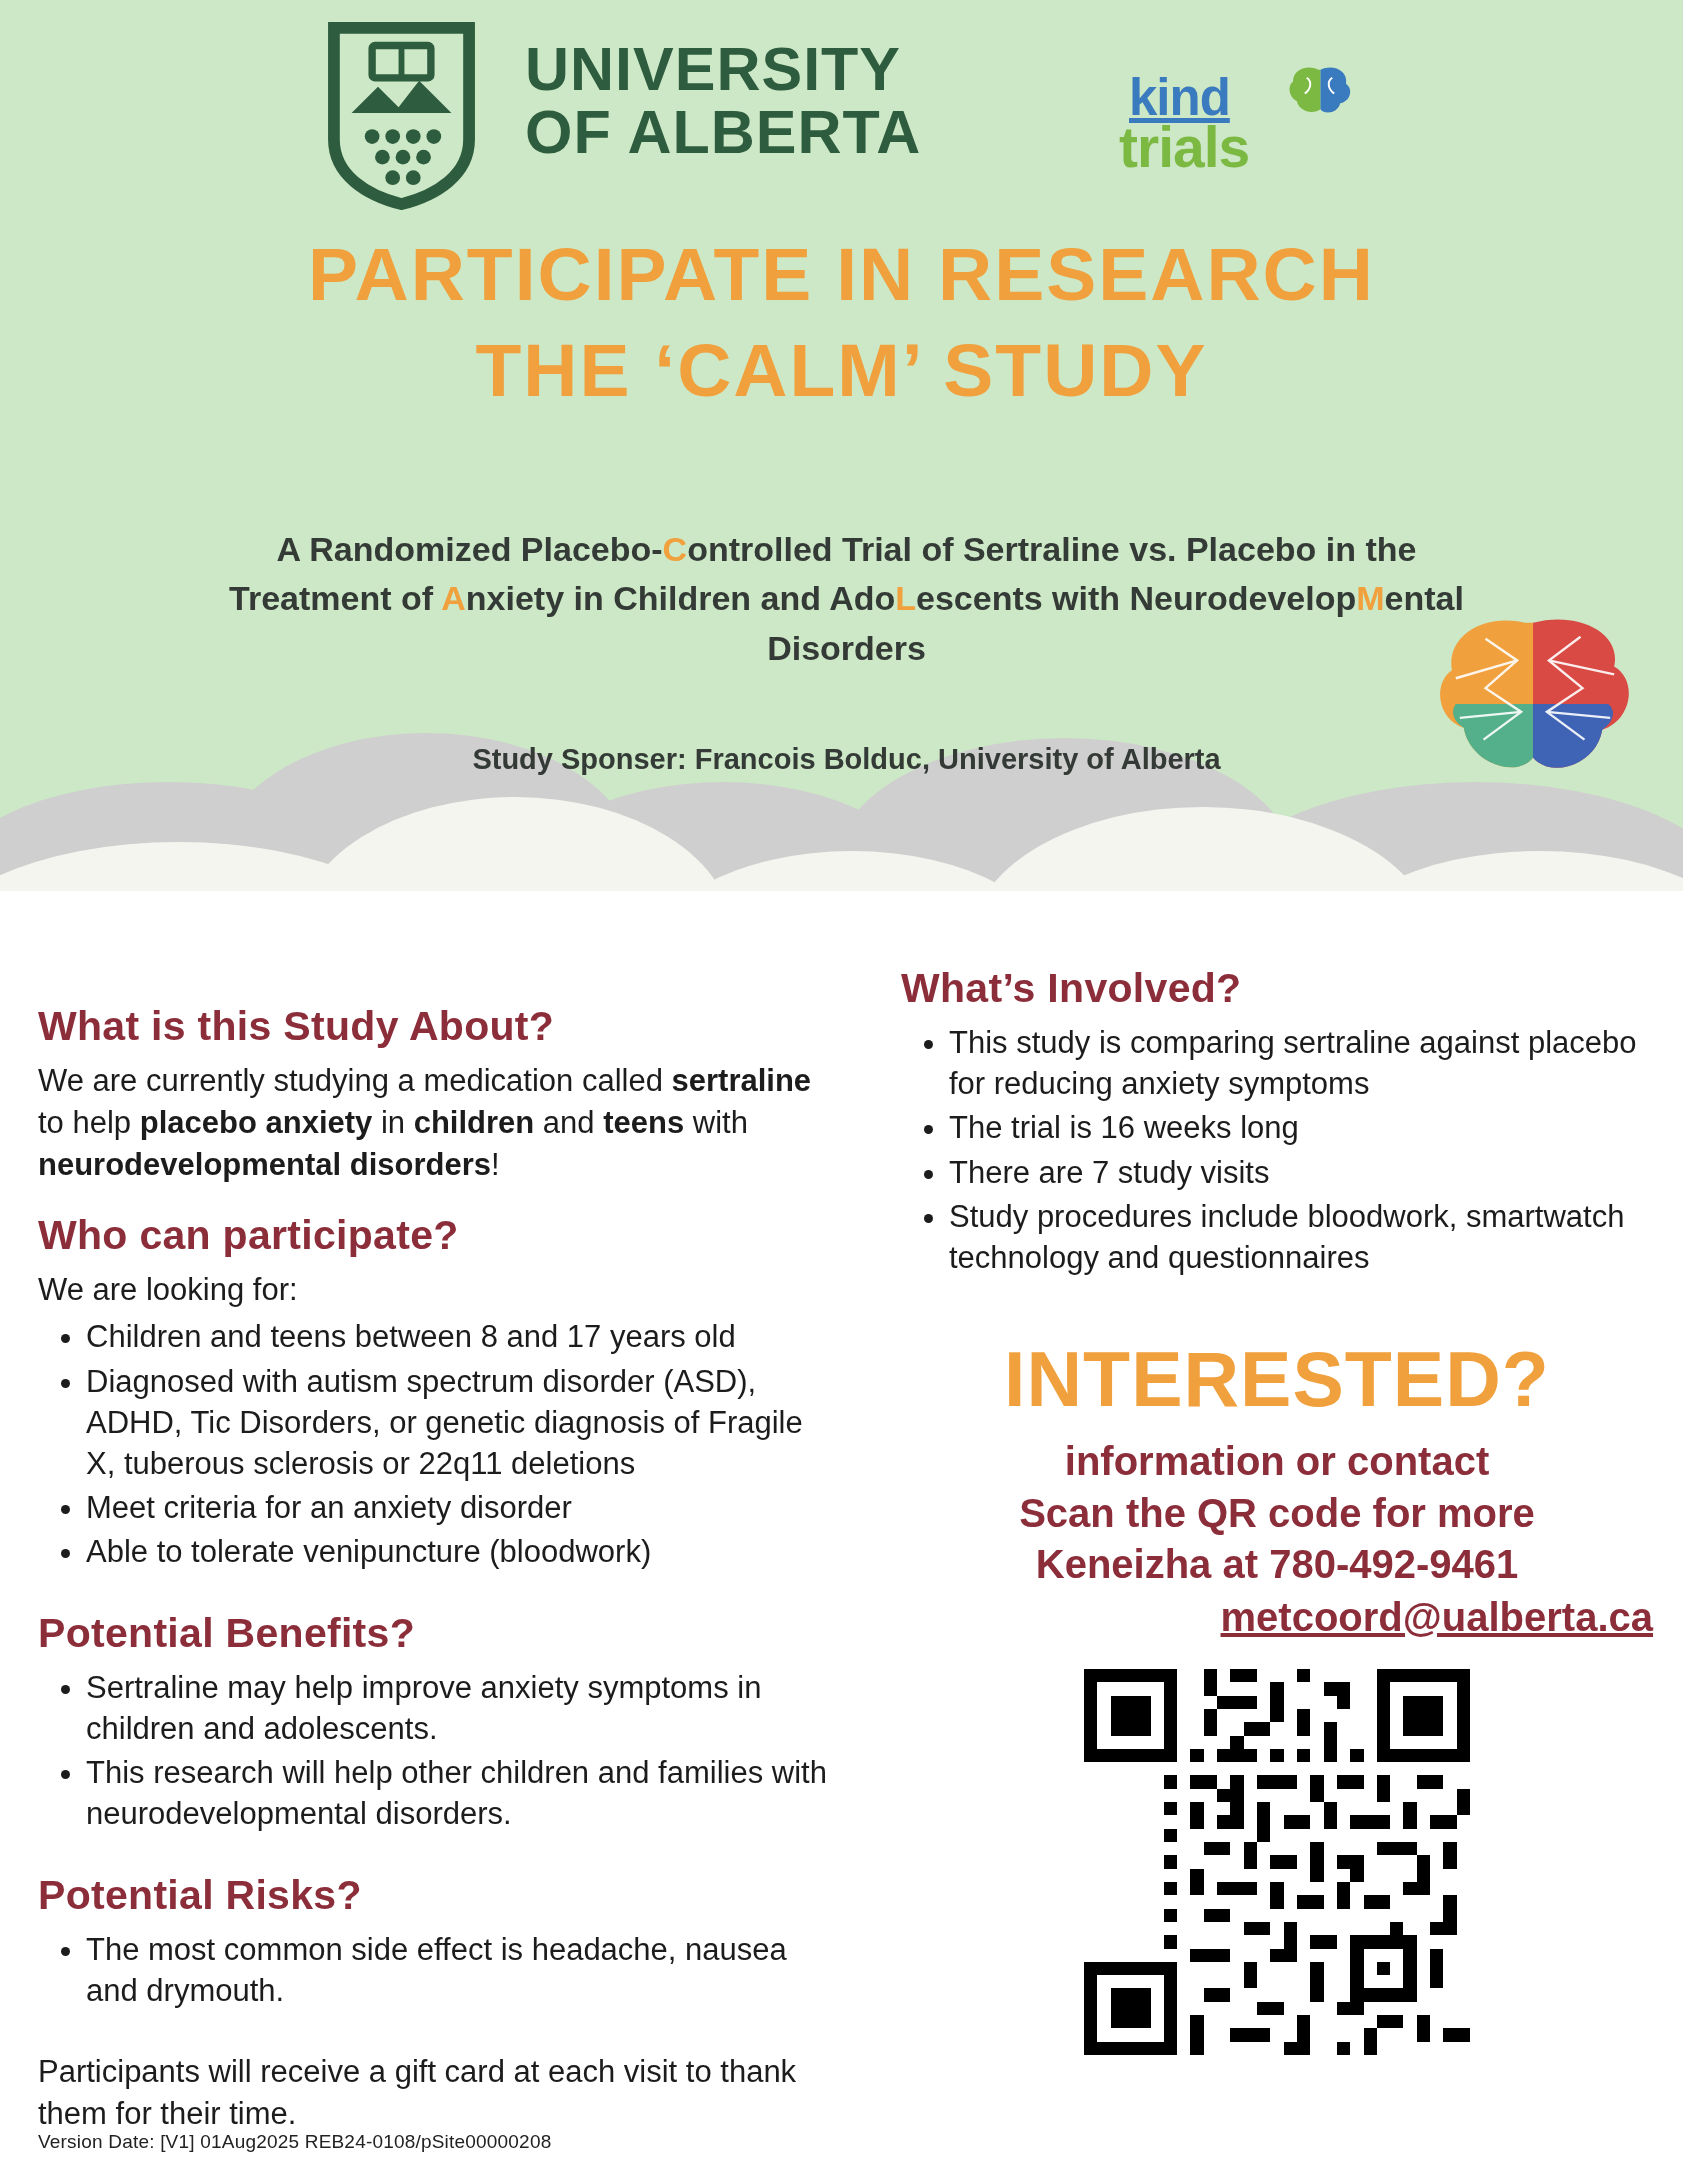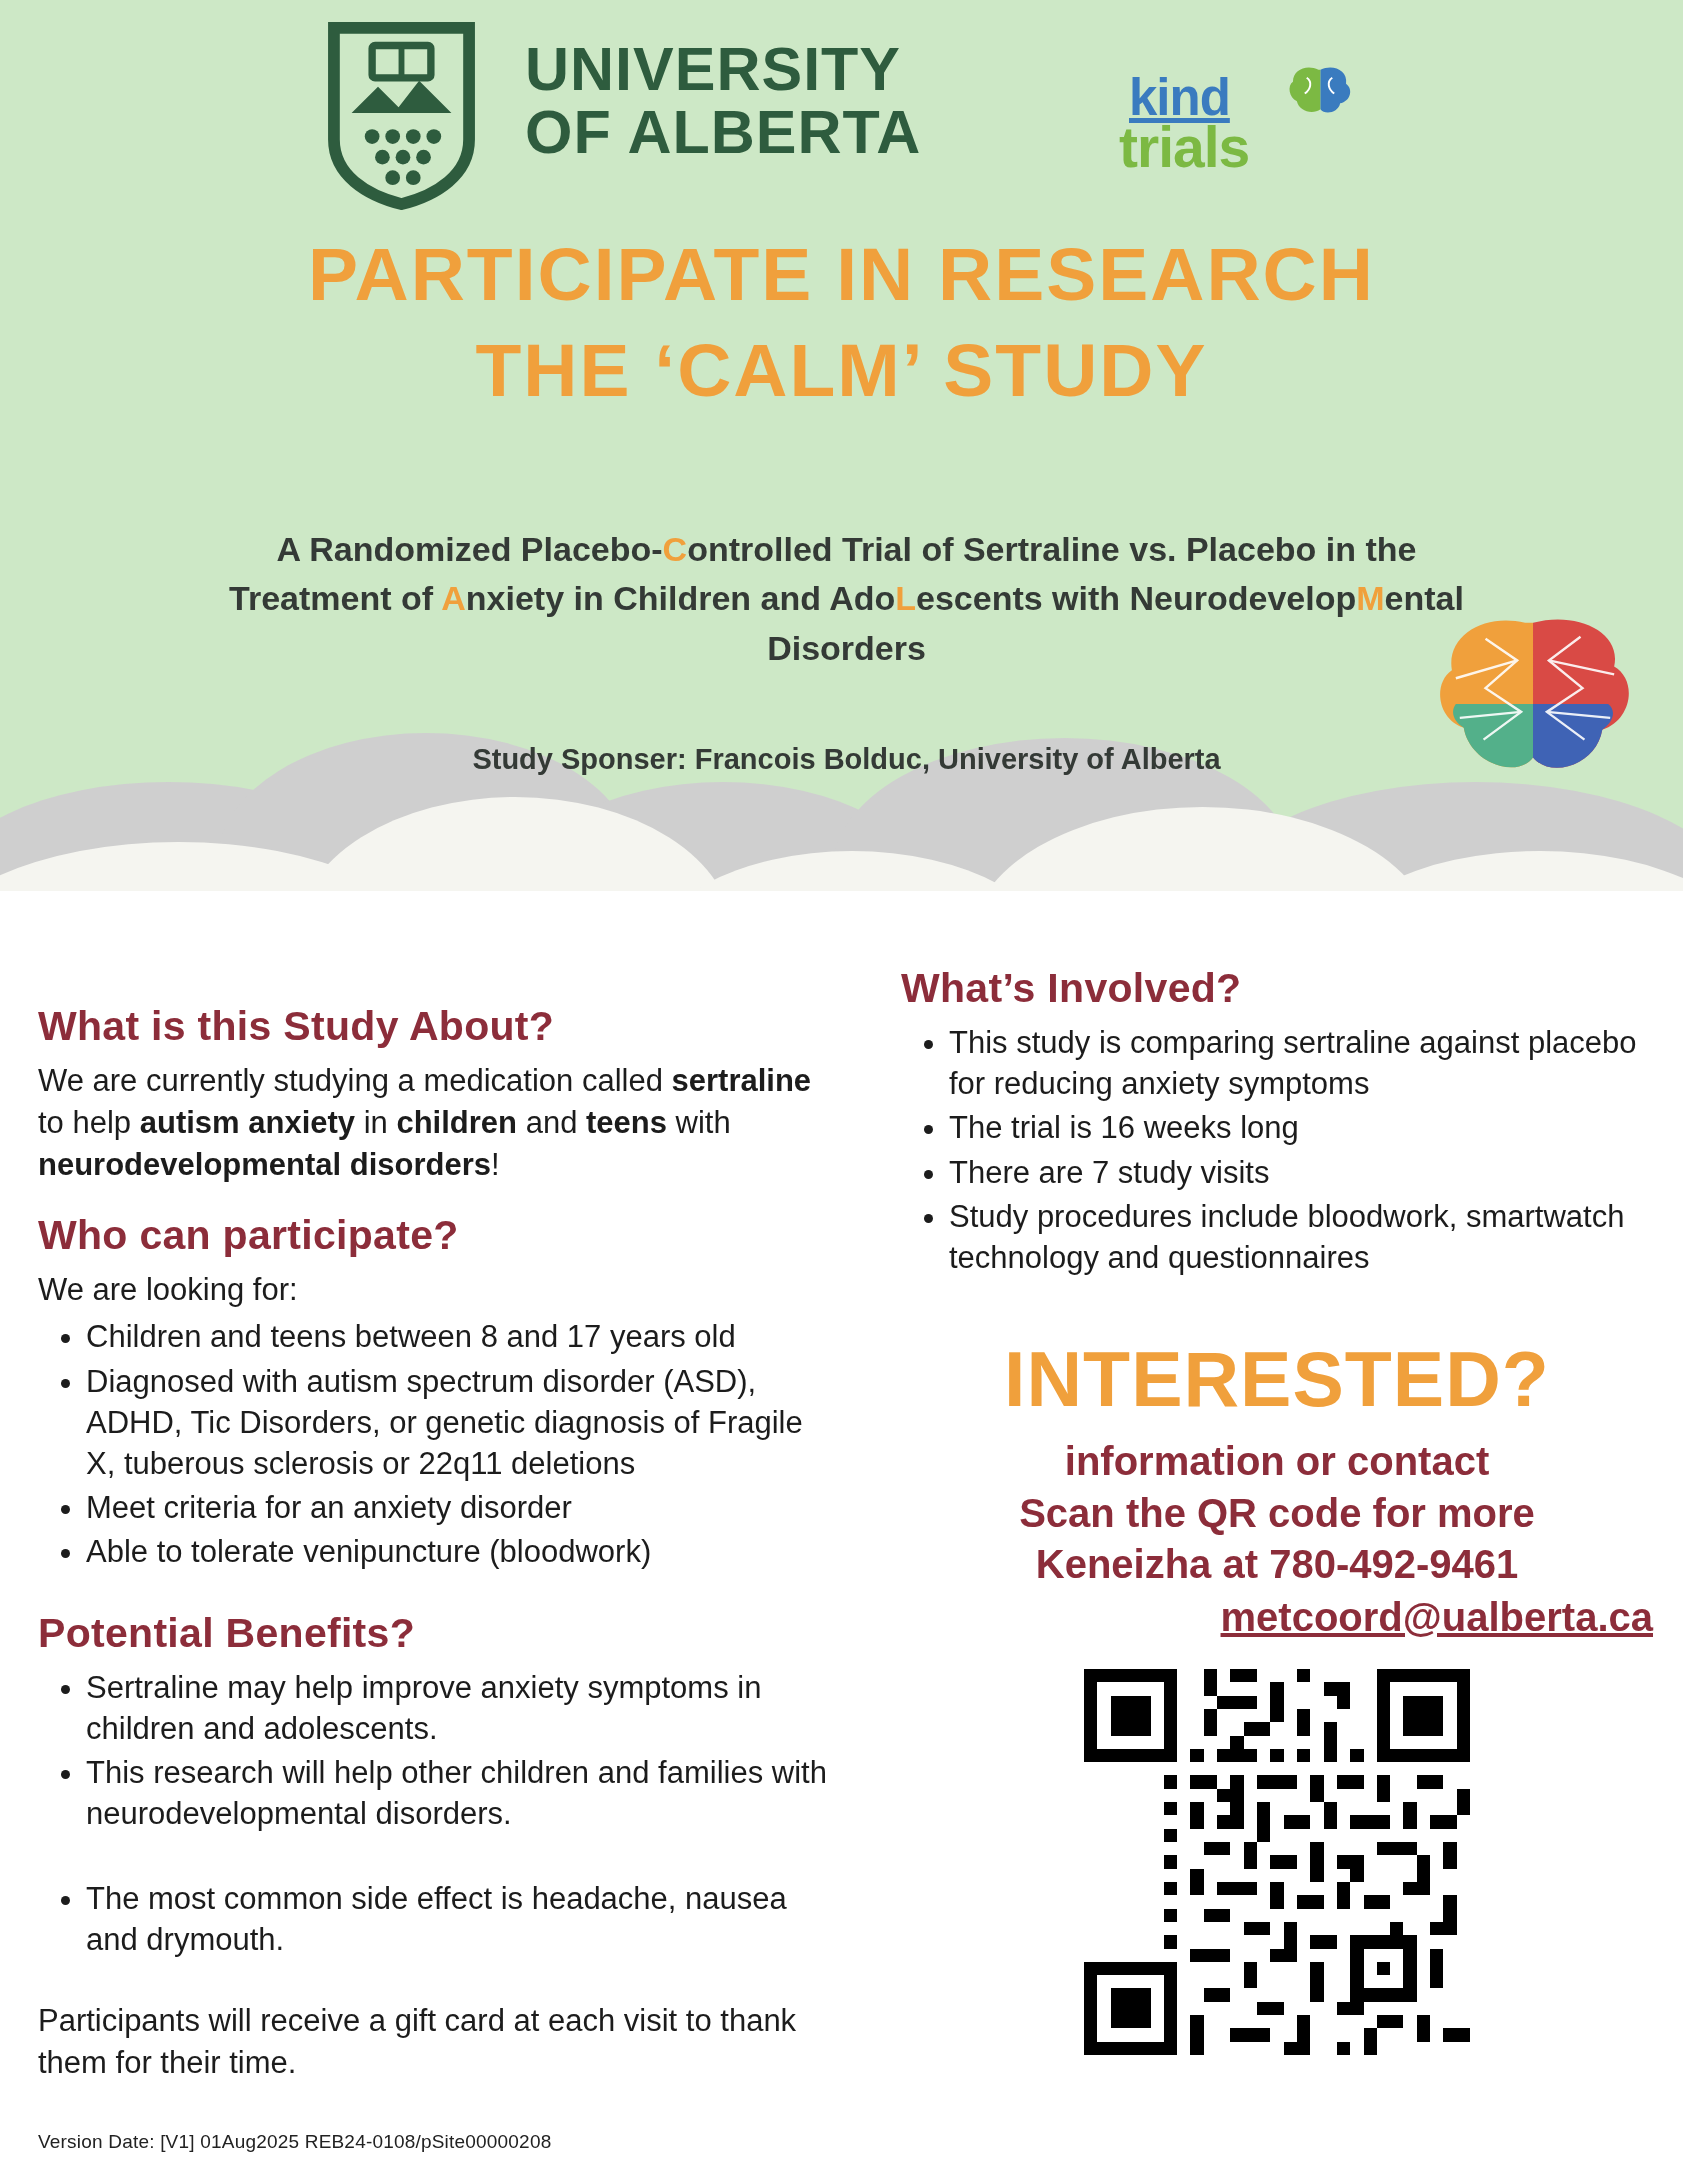--- a/index.html
+++ b/index.html
@@ -309,41 +309,42 @@
     <g stroke="#ffffff" stroke-width="2.4" fill="none" opacity="0.9">
       <path d="M60 30 L92 52 L60 80 L96 104 L58 132"></path>
       <path d="M156 28 L124 52 L158 80 L122 104 L160 132"></path>
       <path d="M30 70 L92 52 M190 66 L124 52 M34 110 L96 104 M186 110 L122 104"></path>
     </g>
   </svg>
 
   <div class="col-left">
     <h2 class="section">What is this Study About?</h2>
     <p class="body-text">
-      <span>We are currently studying a medication called </span><b>sertraline</b><span> to help </span><b>autism anxiety</b><span> in </span><b>children</b><span> and </span><b>teens</b><span> with </span><b>neurodevelopmental disorders</b><span>!</span>
+      <span>We are currently studying a medication called </span><b>sertraline</b><span> to help </span><b>placebo anxiety</b><span> in </span><b>children</b><span> and </span><b>teens</b><span> with </span><b>neurodevelopmental disorders</b><span>!</span>
     </p>
 
     <div class="gap-s"></div>
     <h2 class="section">Who can participate?</h2>
     <p class="body-text">We are looking for:</p>
     <ul class="bullets">
       <li>Children and teens between 8 and 17 years old</li>
       <li>Diagnosed with autism spectrum disorder (ASD), ADHD, Tic Disorders, or genetic diagnosis of Fragile X, tuberous sclerosis or 22q11 deletions</li>
       <li>Meet criteria for an anxiety disorder</li>
       <li>Able to tolerate venipuncture (bloodwork)</li>
     </ul>
 
     <div class="gap-m"></div>
     <h2 class="section">Potential Benefits?</h2>
     <ul class="bullets">
       <li>Sertraline may help improve anxiety symptoms in children and adolescents.</li>
       <li>This research will help other children and families with neurodevelopmental disorders.</li>
     </ul>
 
     <div class="gap-m"></div>
+    <h2 class="section">Potential Risks?</h2>
     <ul class="bullets">
       <li>The most common side effect is headache, nausea and drymouth.</li>
     </ul>
 
     <p class="tail-text">Participants will receive a gift card at each visit to thank them for their time.</p>
   </div>
 
   <div class="col-right">
     <h2 class="section">What’s Involved?</h2>
     <ul class="bullets">

